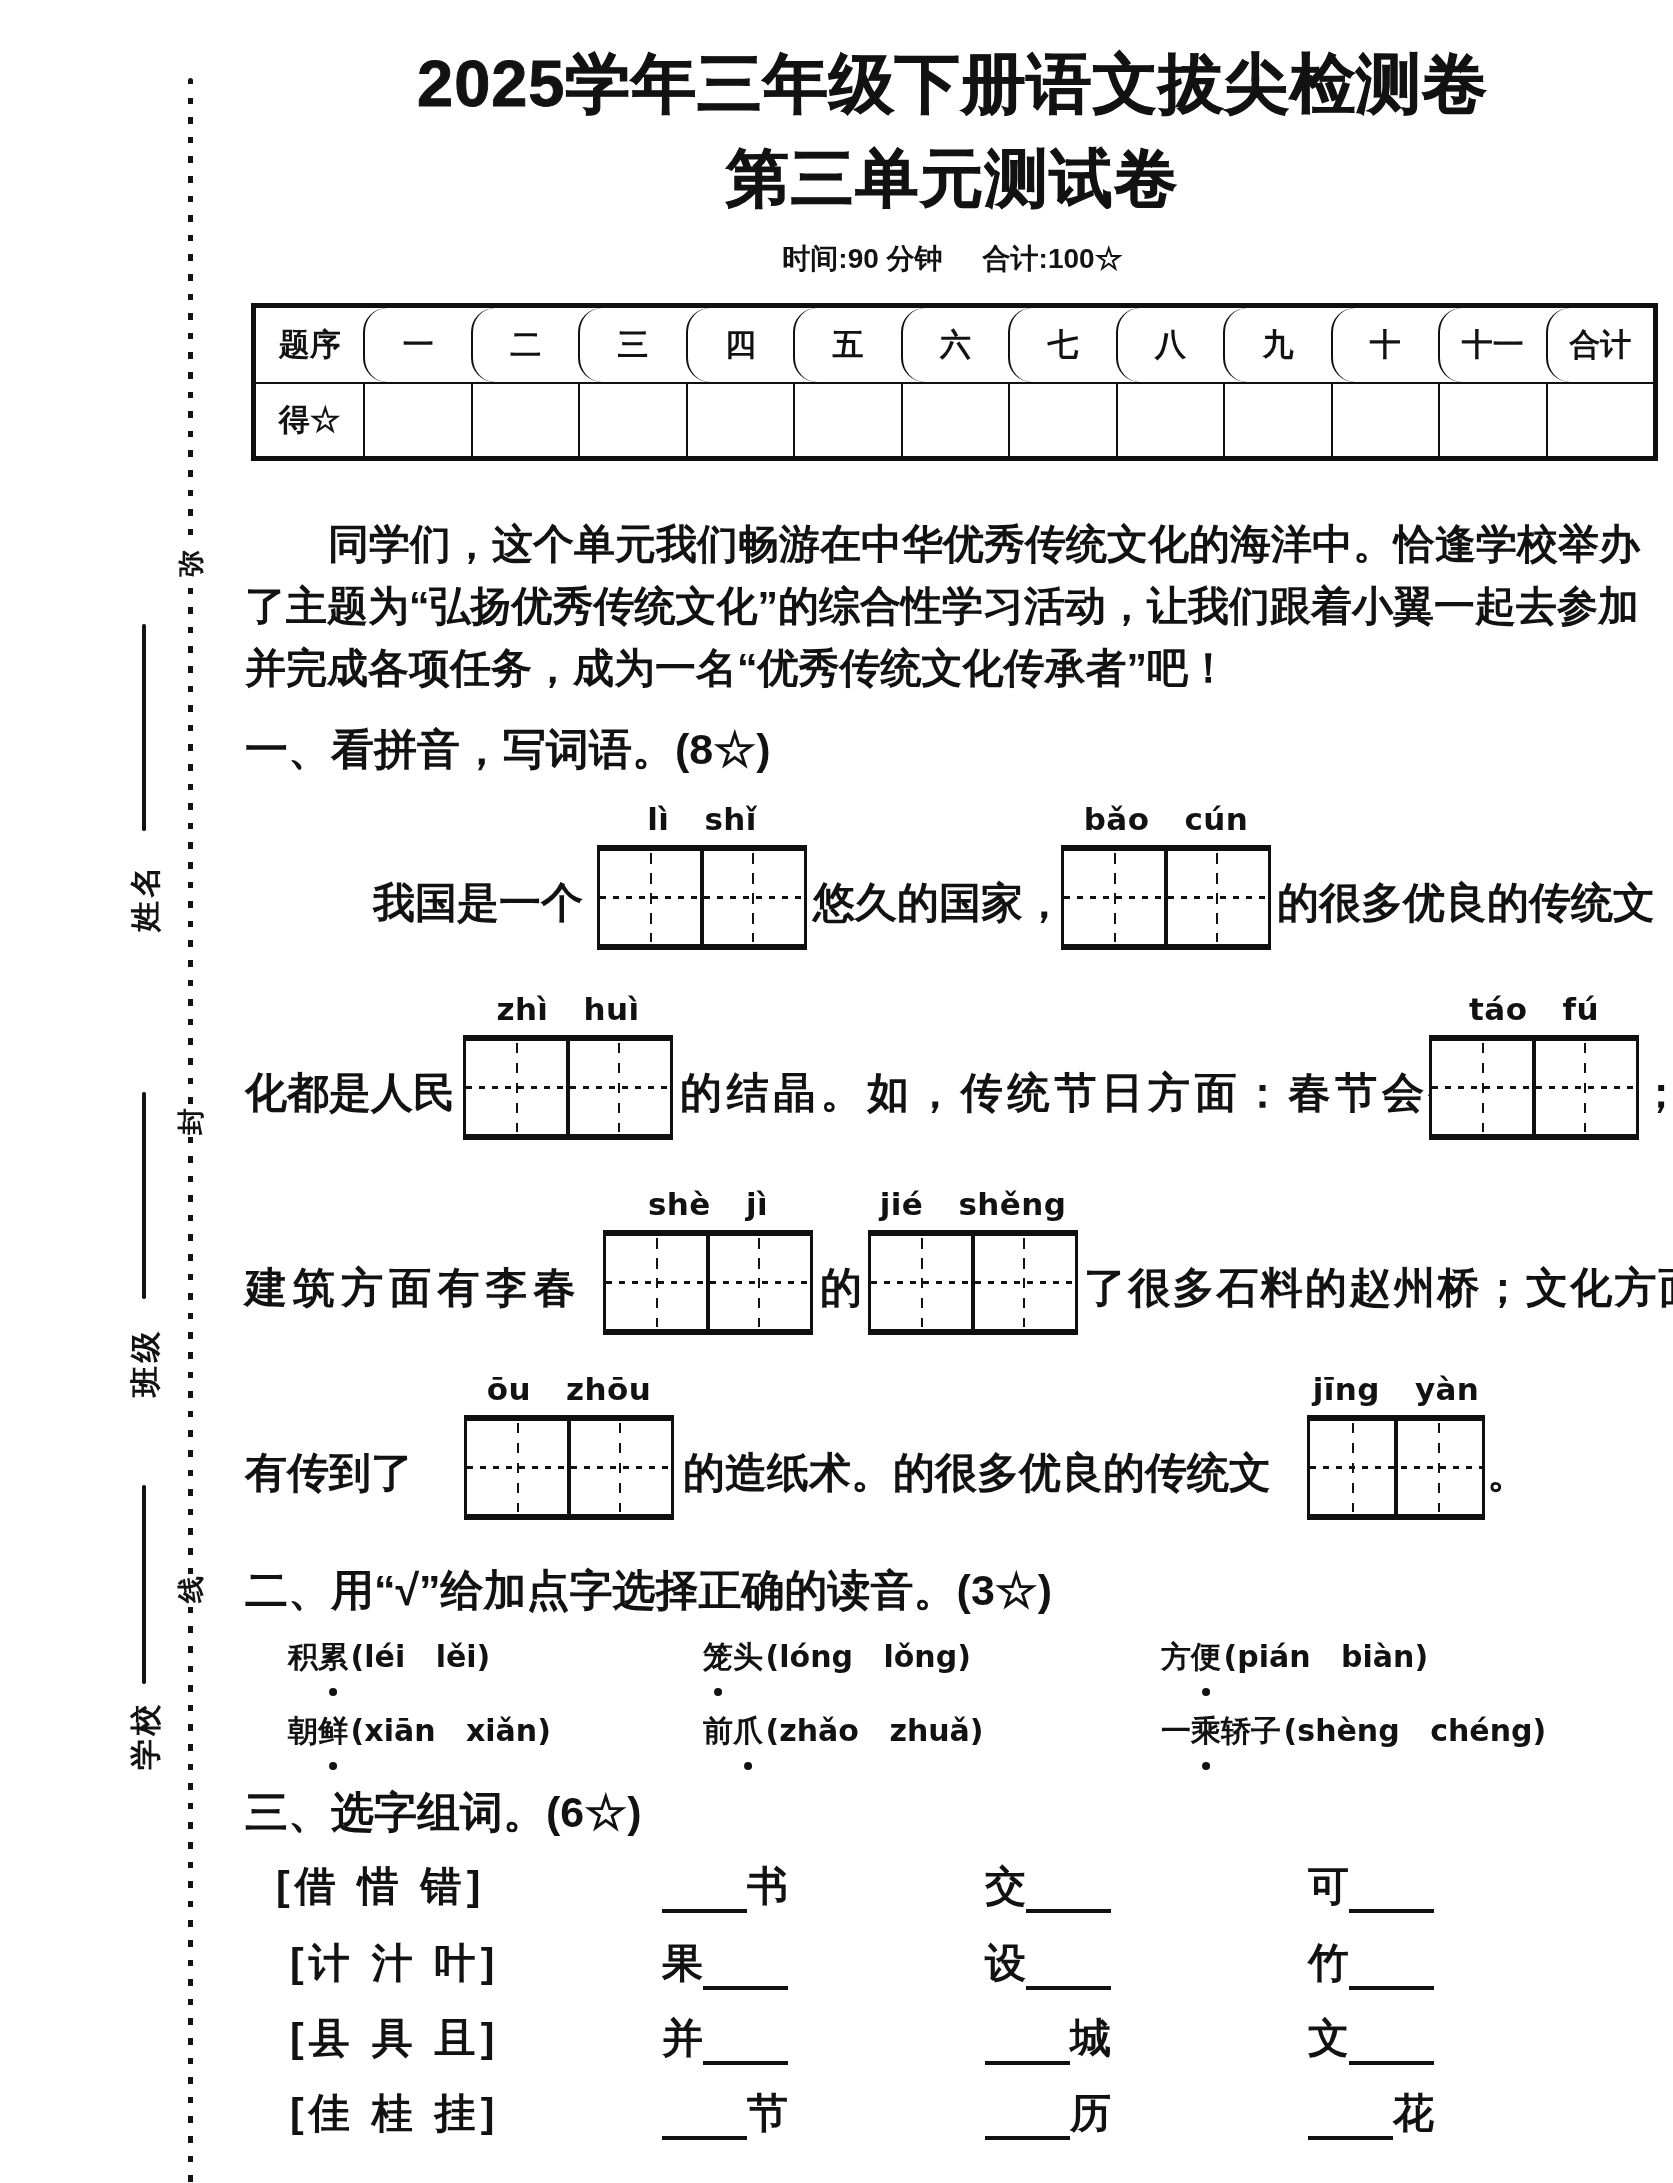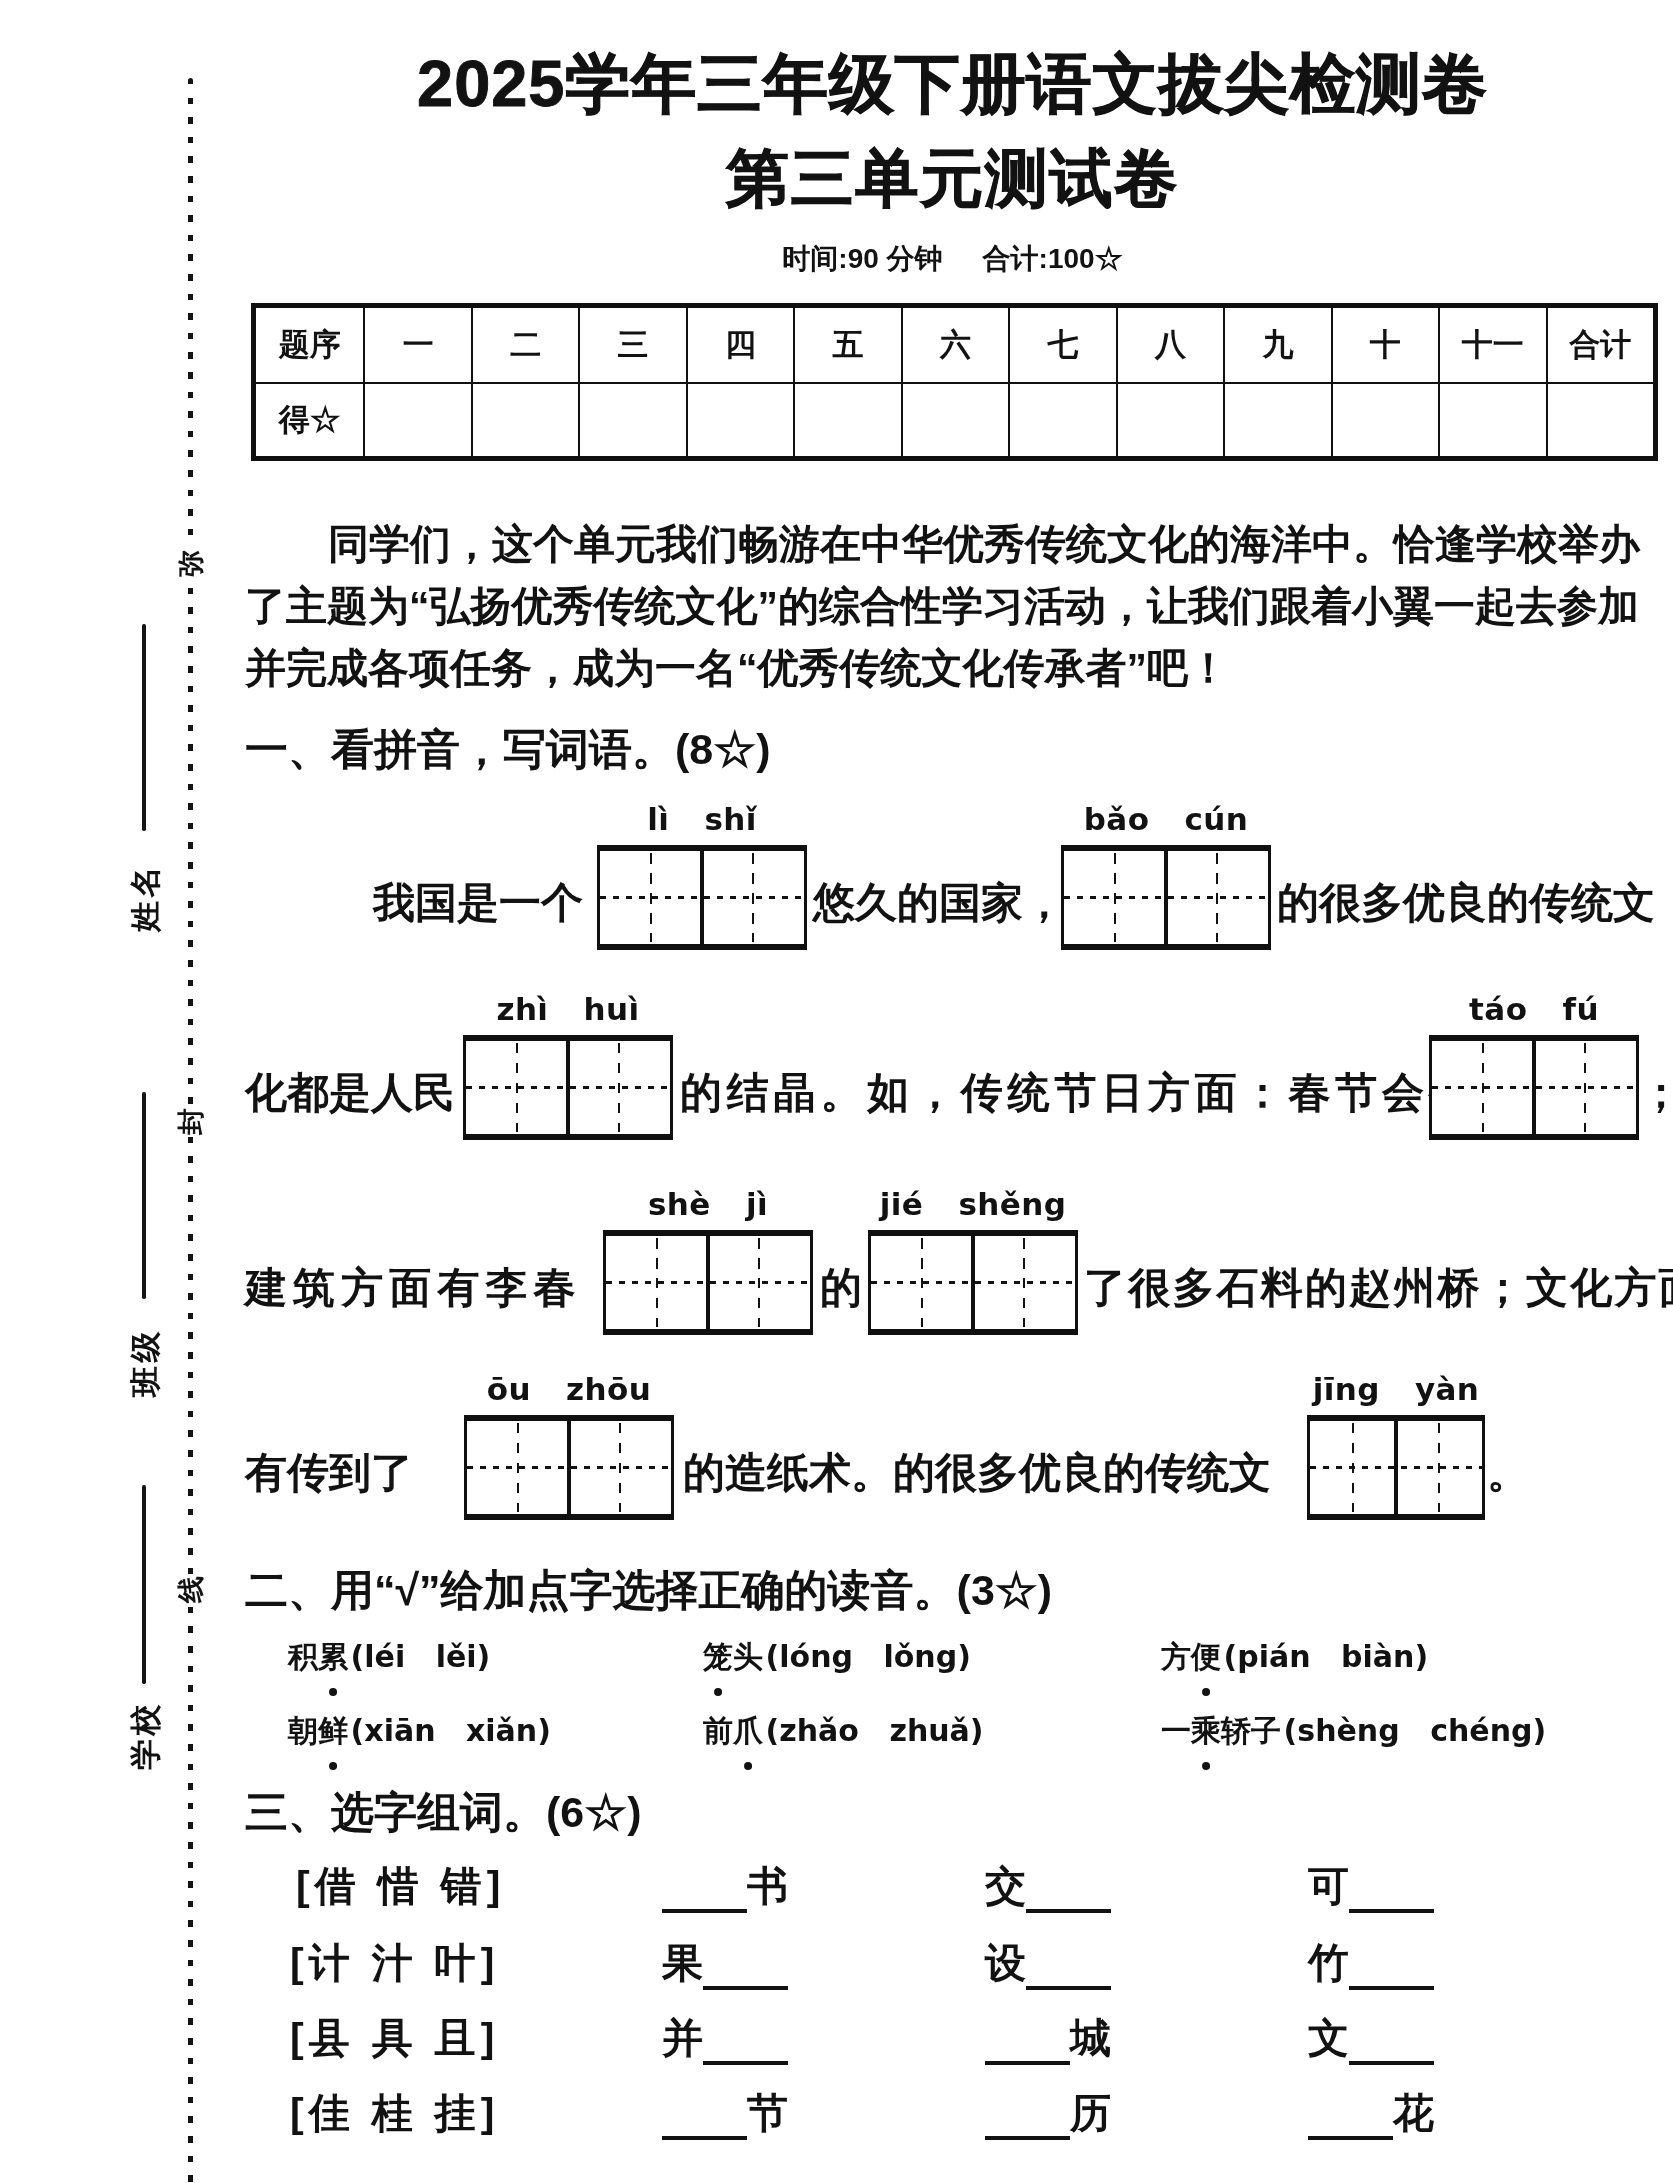--- a/index.html
+++ b/index.html
@@ -40,21 +40,21 @@
   .score-table {
     position:absolute; left:251px; top:303px; width:1407px;
     display:grid; grid-template-columns:repeat(13,1fr); grid-auto-rows:74px;
     border:5.2px solid #101010; background:#fff;
   }
   .score-table .cell {
     border-left:2.2px solid #101010; border-top:2.2px solid #101010;
     display:flex; align-items:center; justify-content:center;
     font-size:31px; font-weight:bold;
   }
-  .score-table .cell:nth-child(-n+13){ border-top:none; }
+  .score-table .cell:nth-child(-n+13){ border-top:none;border-radius:24px; }
   .score-table .cell:nth-child(13n+1){ border-left:none; }
   
   .ctext { position:absolute; font-size:42px; font-weight:bold; white-space:nowrap; }
   .intro-line { position:absolute; font-size:41px; font-weight:bold; white-space:nowrap; }
   .heading { position:absolute; font-size:43px; font-weight:bold; white-space:nowrap; }
   
   .pinbox { position:absolute; width:210px; }
   .pinbox .py {
     height:36px; margin-bottom:7.9px; text-align:center;
     font-family:"DejaVu Sans", sans-serif; font-size:31px; font-weight:bold;
@@ -252,21 +252,21 @@
   </div>
   <div class="s2item" style="left:703px; top:1711px;">
     <span>前</span><span class="dotchar">爪</span><span></span><span class="reading">(zhǎo zhuǎ)</span>
   </div>
   <div class="s2item" style="left:1161px; top:1711px;">
     <span>一</span><span class="dotchar">乘</span><span>轿子</span><span class="reading">(shèng chéng)</span>
   </div>
 
   <div class="heading" style="left:245px; top:1784px;">三、选字组词。(6☆)</div>
 
-  <div class="bracket" style="left:296px; top:1859px;">[借 惜 错]</div>
+  <div class="bracket" style="left:276px; top:1859px;">[借 惜 错]</div>
   <div class="s3cell" style="left:662px; top:1859px;">
     <span></span><span class="blank"></span><span>书</span>
   </div>
   <div class="s3cell" style="left:985px; top:1859px;">
     <span>交</span><span class="blank"></span><span></span>
   </div>
   <div class="s3cell" style="left:1308px; top:1859px;">
     <span>可</span><span class="blank"></span><span></span>
   </div>
 

